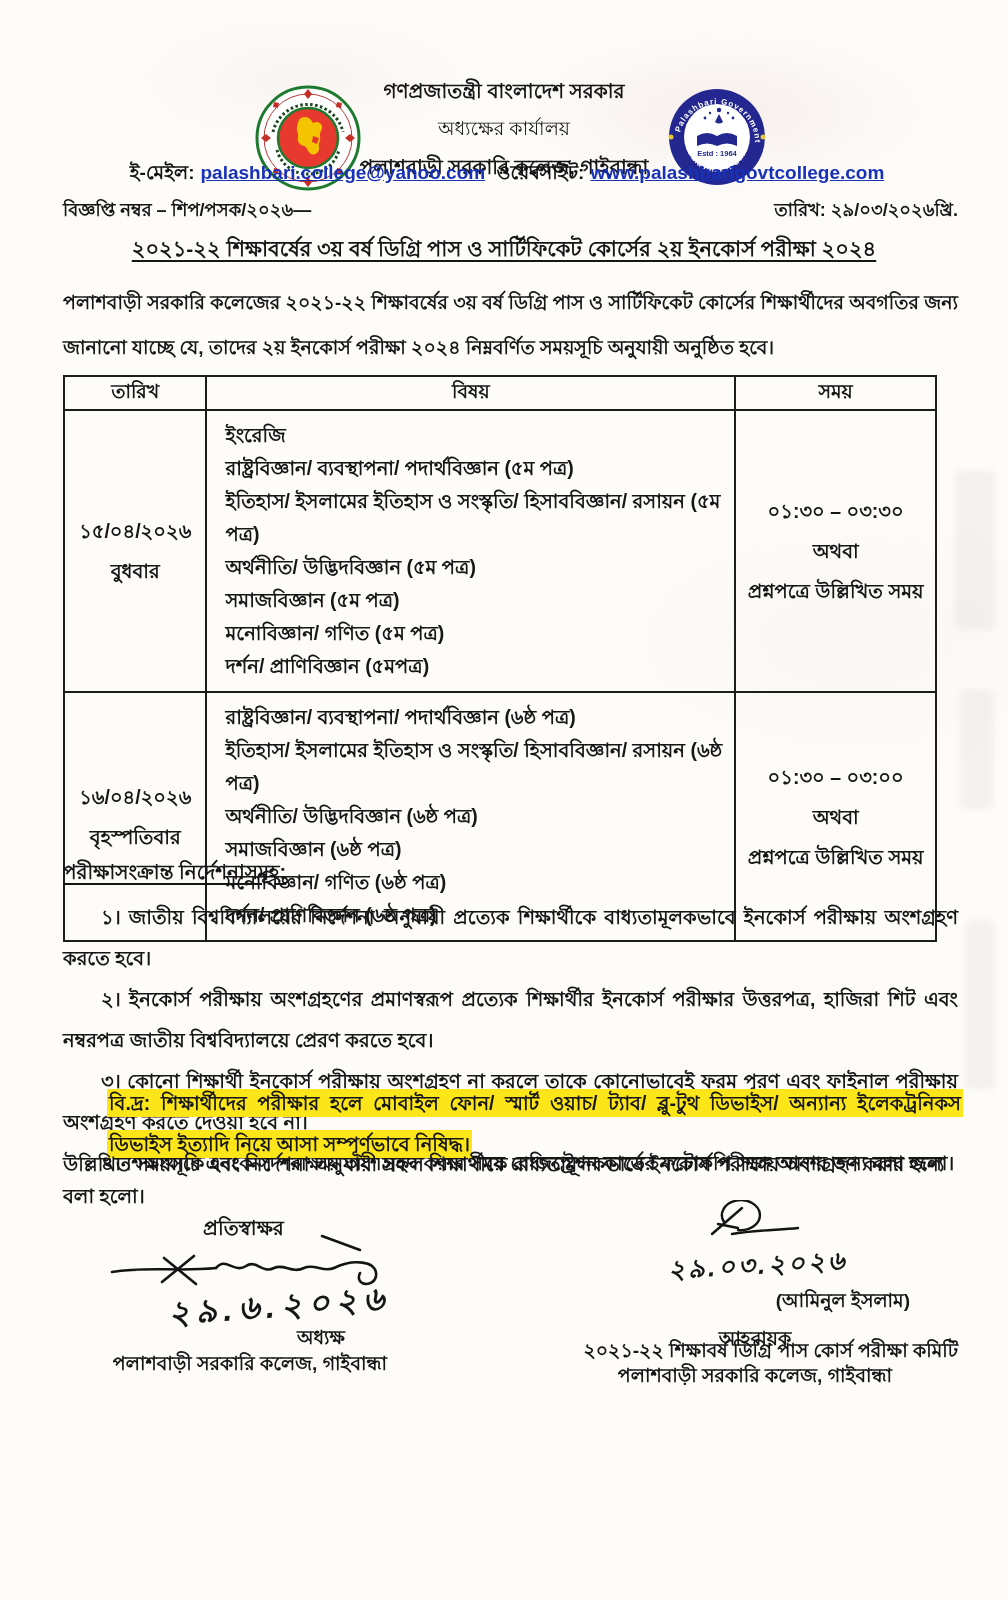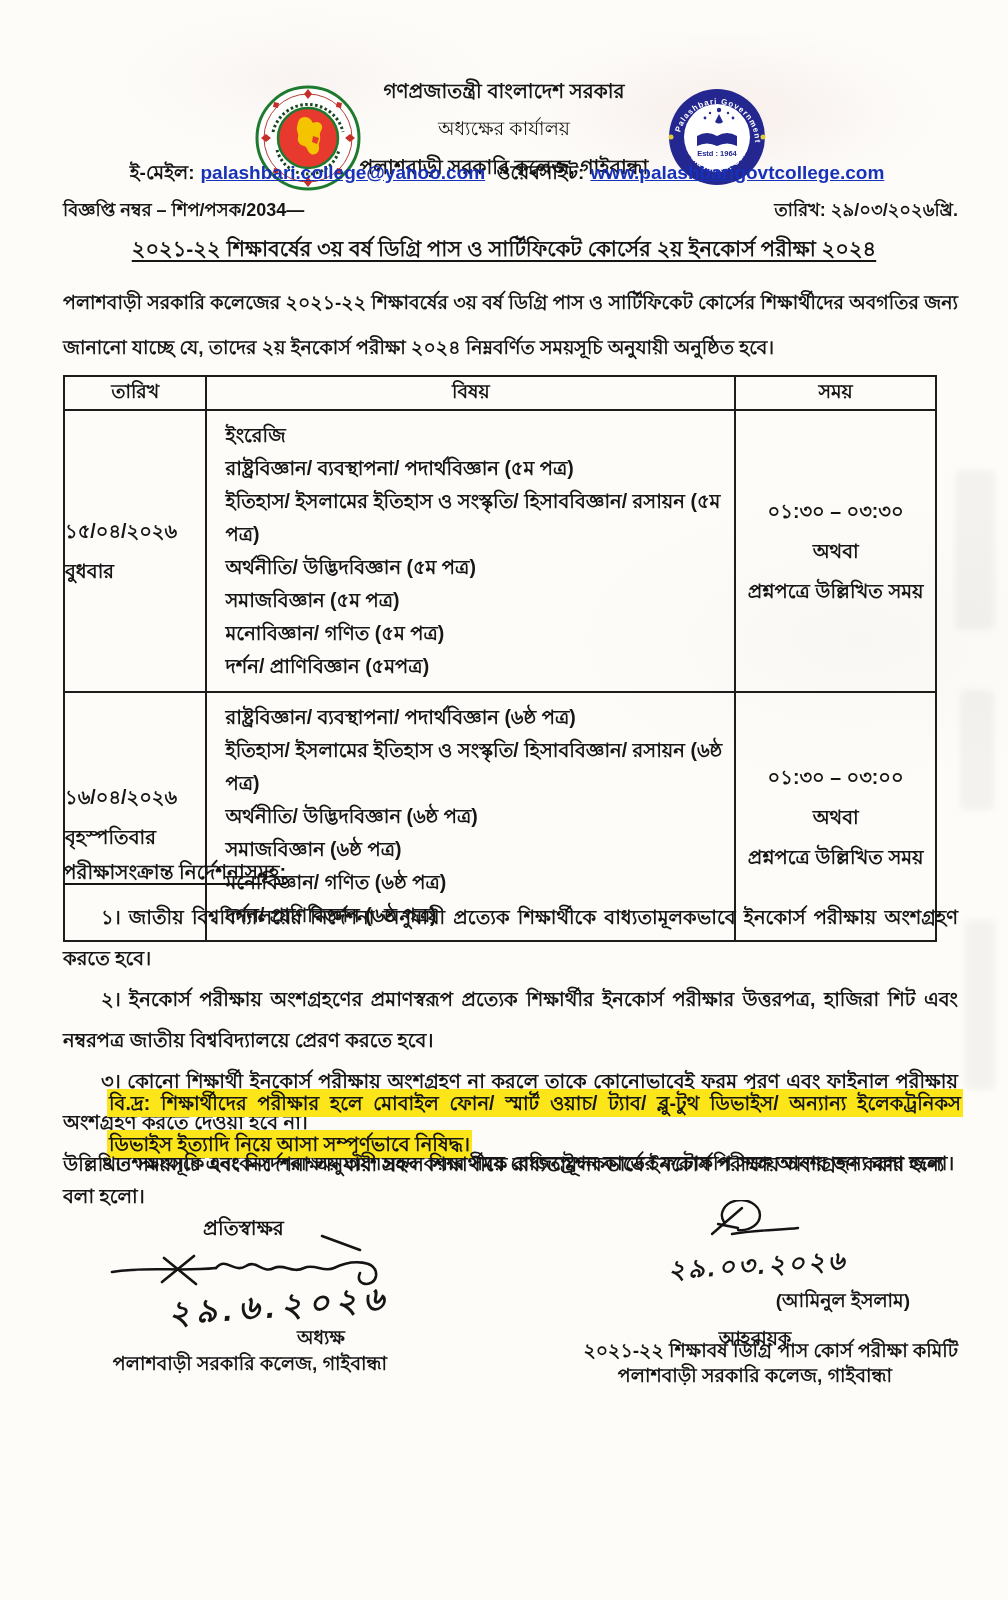--- a/index.html
+++ b/index.html
@@ -33,21 +33,21 @@
   .title { position:absolute; top:233px; left:0; width:100%; text-align:center;
            font-size:21px; font-weight:bold; }
   .title span { text-decoration:underline; text-underline-offset:4px; }
   .intro { position:absolute; top:280px; left:63px; width:895px; font-size:19px;
            font-weight:bold; line-height:45px; text-align:justify; }
   
   .sched { position:absolute; top:375px; left:63px; width:874px; border-collapse:collapse; }
   .sched th, .sched td { border:2px solid #1d1d1d; font-size:19.5px; font-weight:bold; }
   .sched th { height:33px; text-align:center; font-size:19px; }
   .sched td { vertical-align:middle; }
-  .c-date { width:142px; line-height:40px; }
+  .c-date { width:142px; text-align:center; line-height:40px; }
   .c-subj { width:527px; padding:8px 10px 8px 18px;margin-top:16px; }
   .c-subj .subj { line-height:33px; }
   .c-time { width:200px; text-align:center; line-height:40px; font-size:19px; }
   
   .inst-head { position:absolute; top:857px; left:63px; font-size:20px; font-weight:bold;
                text-decoration:underline; text-underline-offset:4px; }
   .inst-list { position:absolute; top:897px; left:63px; width:895px; }
   .inst { font-size:19.5px; font-weight:bold; line-height:41px; text-indent:38px; text-align:justify; }
   
   .note { position:absolute; top:1083px; left:63px; width:900px; font-size:19.5px;
@@ -145,21 +145,21 @@
     </div>
   </div>
 
   <div class="contact">
     <span class="lbl">ই-মেইল:</span><a href="#">palashbari.college@yahoo.com</a>
     <span class="lbl">ওয়েবসাইট:</span><a href="#">www.palashbarigovtcollege.com</a>
   </div>
 
   <div class="meta">
     <span class="date">তারিখ: ২৯/০৩/২০২৬খ্রি.</span>
-    <span>বিজ্ঞপ্তি নম্বর – শিপ/পসক/2034—</span>
+    <span>বিজ্ঞপ্তি নম্বর – শিপ/পসক/২০২৬—</span>
   </div>
 
   <div class="title"><span>২০২১-২২ শিক্ষাবর্ষের ৩য় বর্ষ ডিগ্রি পাস ও সার্টিফিকেট কোর্সের ২য় ইনকোর্স পরীক্ষা ২০২৪</span></div>
 
   <p class="intro">পলাশবাড়ী সরকারি কলেজের ২০২১-২২ শিক্ষাবর্ষের ৩য় বর্ষ ডিগ্রি পাস ও সার্টিফিকেট কোর্সের শিক্ষার্থীদের অবগতির জন্য জানানো যাচ্ছে যে, তাদের ২য় ইনকোর্স পরীক্ষা ২০২৪ নিম্নবর্ণিত সময়সূচি অনুযায়ী অনুষ্ঠিত হবে।</p>
 
   <table class="sched">
     <thead>
       <tr>
         <th>তারিখ</th>

